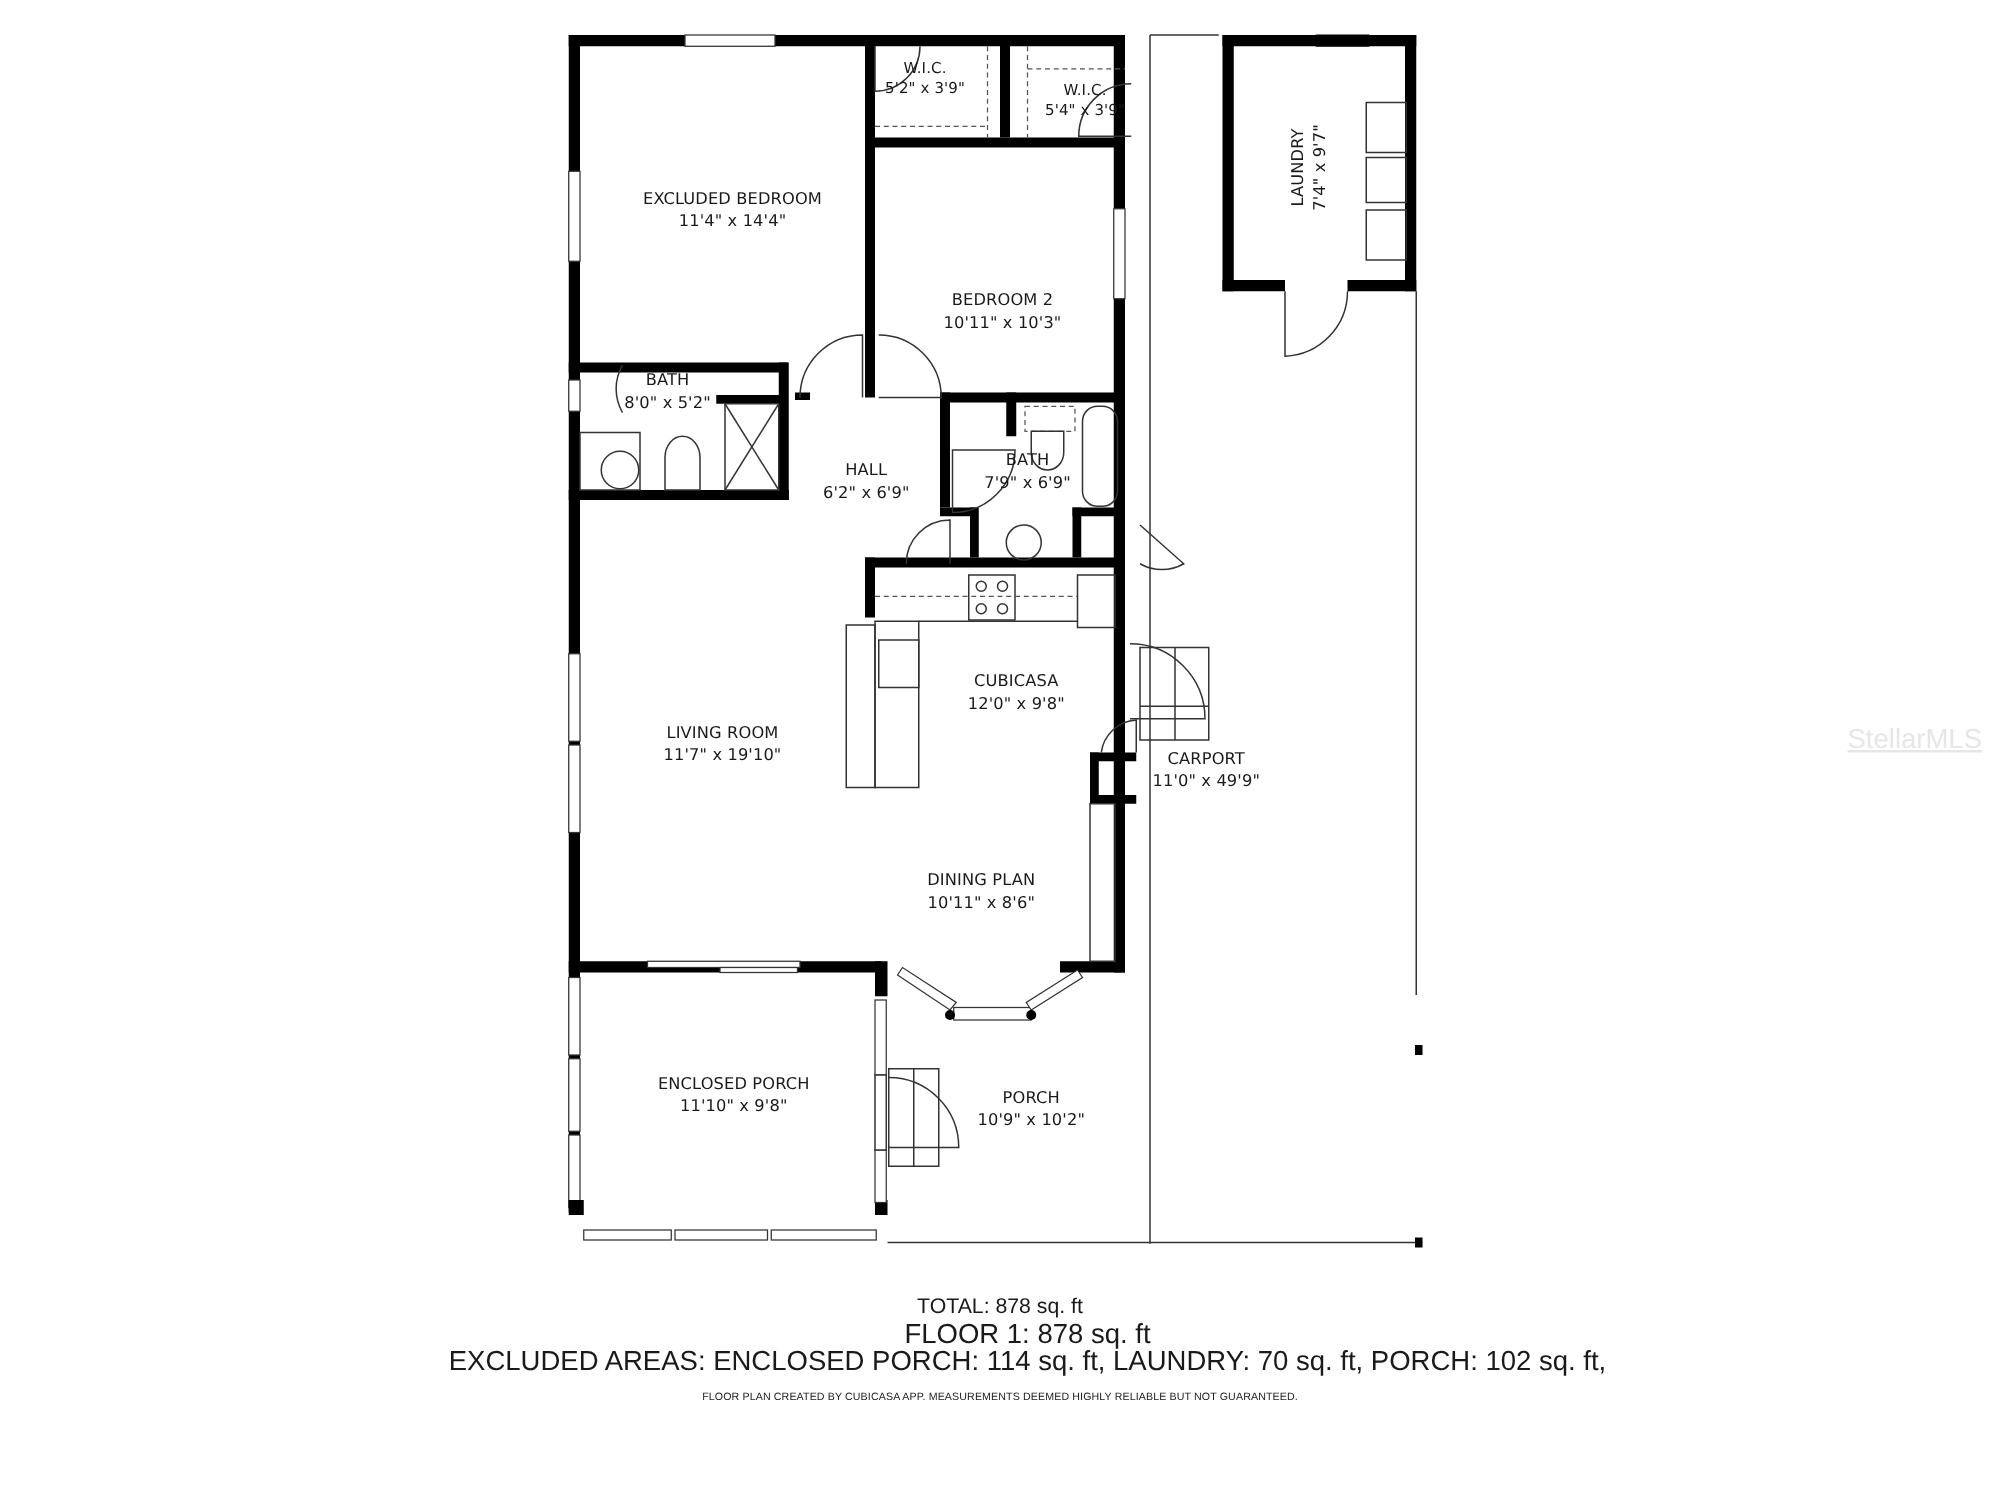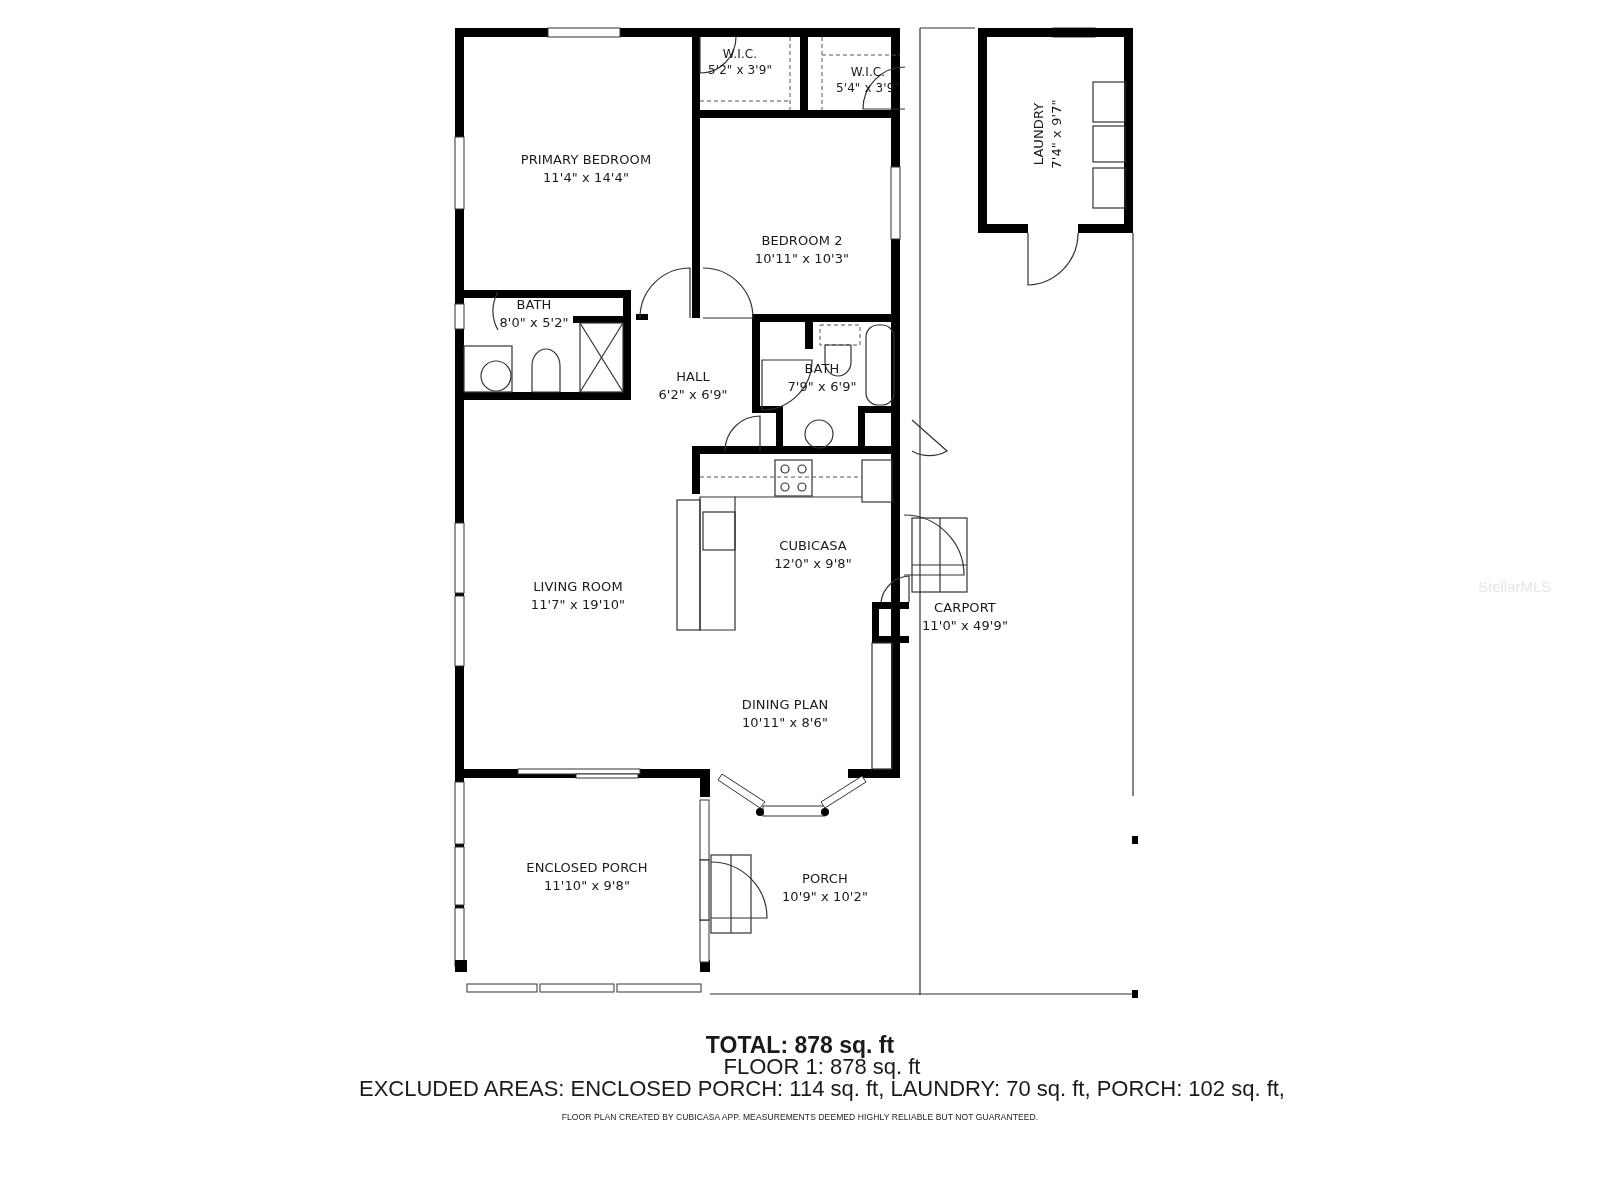--- a/index.html
+++ b/index.html
@@ -9,25 +9,25 @@
   .wall { fill:#000; }
   .thin { fill:none; stroke:#333; stroke-width:1.2; }
   .thinf { fill:#fff; stroke:#333; stroke-width:1.2; }
   .dash { fill:none; stroke:#555; stroke-width:1; stroke-dasharray:4 3; }
   .win { fill:#fff; stroke:#333; stroke-width:1; }
   .room-label { position:absolute; text-align:center; font-size:13px; line-height:18px;
                 transform:translateX(-50%); white-space:nowrap; letter-spacing:0.1px; }
   .room-label.vertical { transform:translate(-50%,-50%) rotate(-90deg); }
   .summary { position:absolute; left:0; width:1600px; top:1034px; text-align:center;
              font-family:"Liberation Sans", sans-serif; }
-  .summary .total { font-size:23px; font-weight:bold; line-height:22px; }
+  .summary .total { font-size:17px; font-weight:normal; line-height:22px; }
   .summary .line { font-size:22px; line-height:22px;padding-left:44px; }
   .summary .disclaimer { font-size:8.5px; margin-top:12px; letter-spacing:0.1px; }
-  .watermark { position:absolute; left:1478px; top:578px; font-size:15px; color:#e6e6e6;
-               font-family:"Liberation Sans", sans-serif; }
+  .watermark { position:absolute; left:1478px; top:578px; font-size:22px; color:#e6e6e6;
+               font-family:"Liberation Sans", sans-serif;text-decoration:underline; }
 </style>
 </head>
 <body>
 
 <svg id="plan" viewBox="0 0 1600 1200" xmlns="http://www.w3.org/2000/svg">
 
   <g>
 
     <rect class="wall" x="455" y="28" width="445" height="9"></rect>
 
@@ -185,21 +185,21 @@
 
     <rect class="thin" x="872" y="643" width="20" height="126"></rect>
 
     <rect class="thin" x="1093" y="82" width="32" height="40"></rect>
     <rect class="thin" x="1093" y="126" width="32" height="36"></rect>
     <rect class="thin" x="1093" y="168" width="32" height="40"></rect>
   </g>
 </svg>
 
 <div class="room-label" style="left:586px; top:151px;">
-  <div>PRIMARY BEDROOM</div>
+  <div>EXCLUDED BEDROOM</div>
   <div>11'4" x 14'4"</div>
 </div>
 <div class="room-label" style="left:740px; top:46px; font-size:12px; line-height:16px;">
   <div>W.I.C.</div>
   <div>5'2" x 3'9"</div>
 </div>
 <div class="room-label" style="left:868px; top:64px; font-size:12px; line-height:16px;">
   <div>W.I.C.</div>
   <div>5'4" x 3'9"</div>
 </div>

